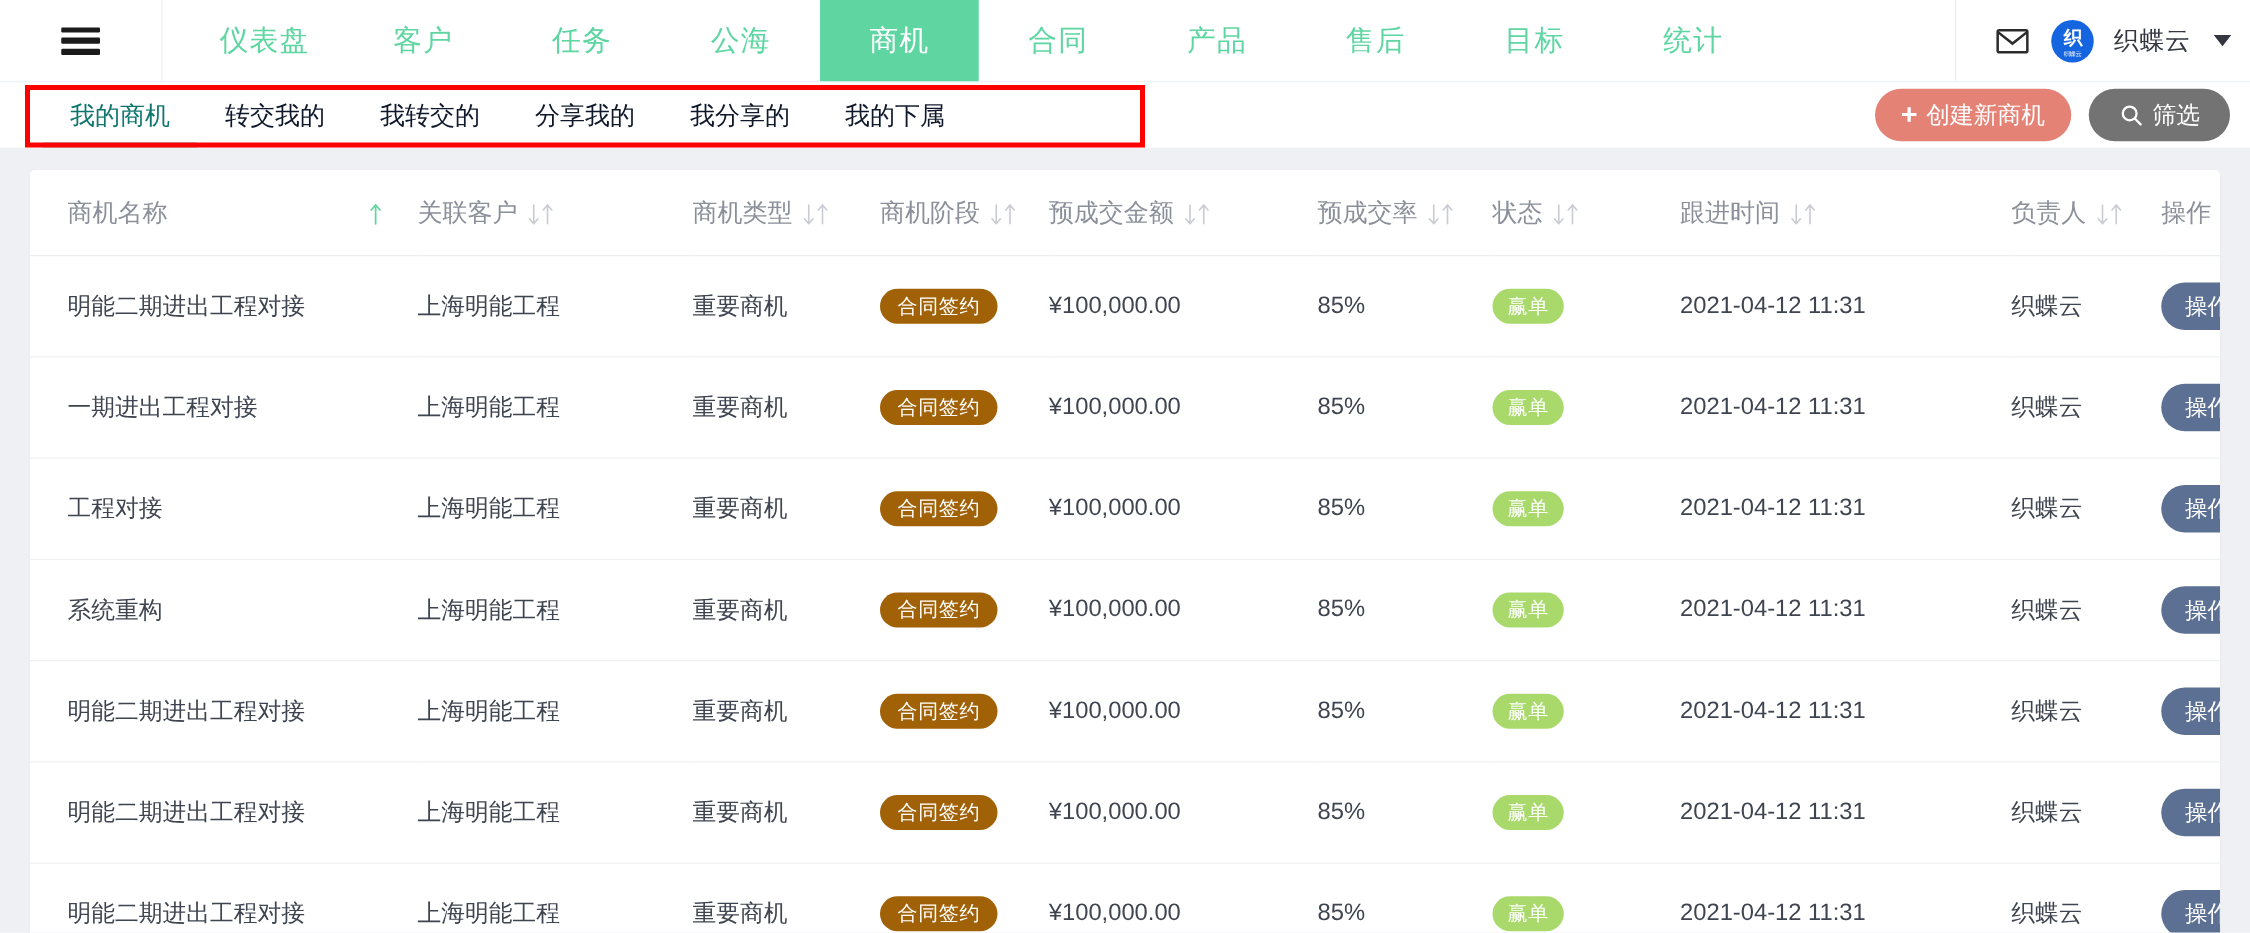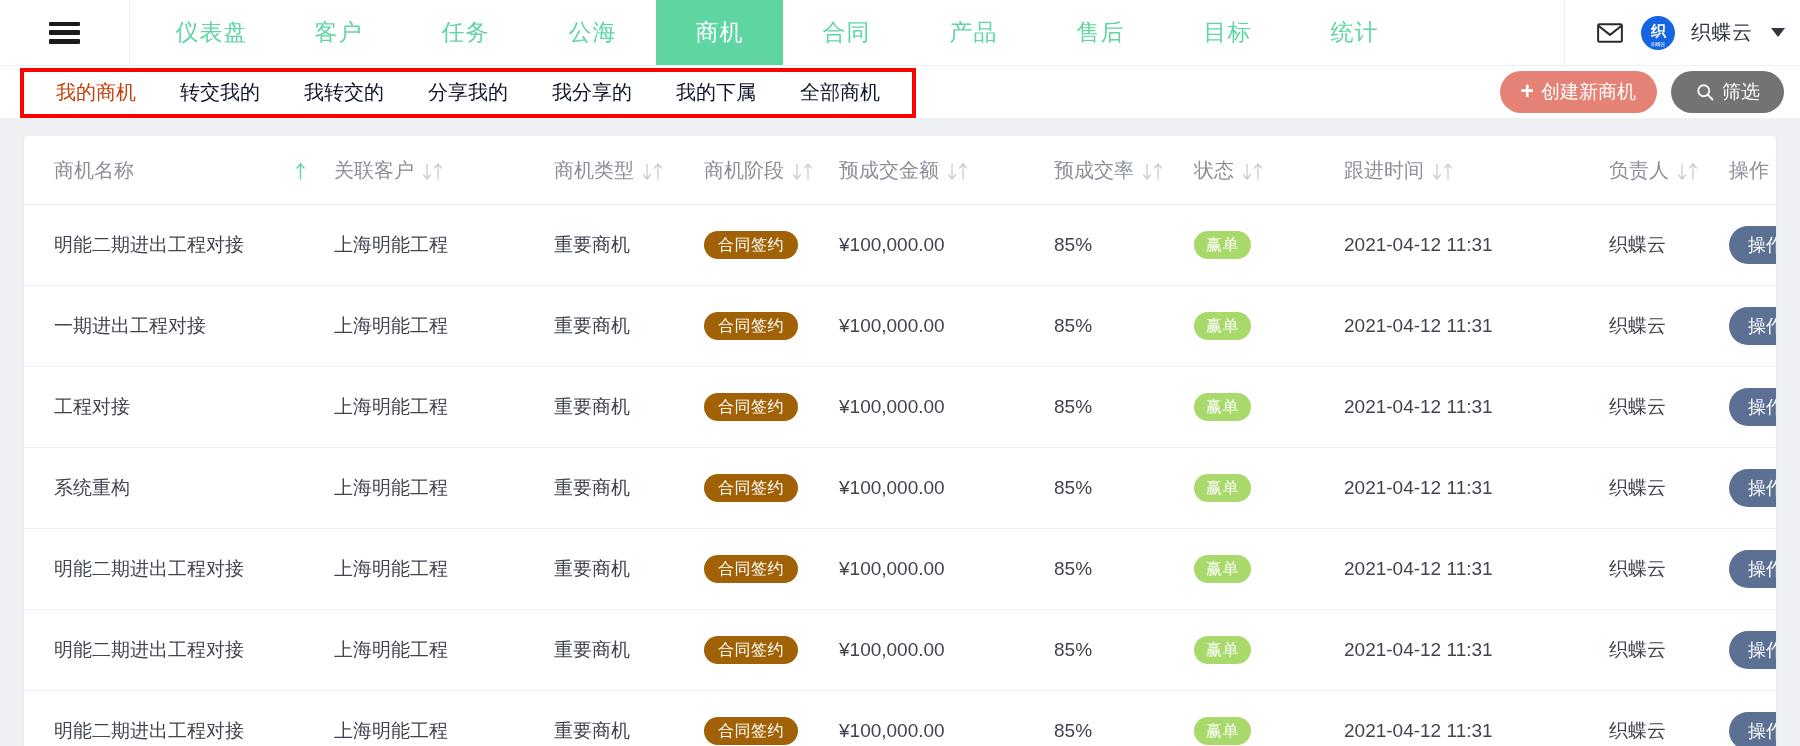--- a/index.html
+++ b/index.html
@@ -125,21 +125,21 @@
     display: flex;
     align-items: center;
     padding: 0 22px;
     font-size: 20px;
     color: #0f172a;
     cursor: pointer;
     position: relative;
     white-space: nowrap;
     user-select: none;
   }
-  .tab.active { color: #c2410c; justify-content: flex-end; }
+  .tab.active { color: #0f766e; justify-content: flex-end; }
   .tab.active::after {
     content: "";
     position: absolute;
     left: 0; right: 0; bottom: 0;
     height: 4px;
     background: #5fd6a2;
   }
   .tabbar-actions {
     position: absolute;
     right: 16px;
@@ -340,23 +340,20 @@
         <span>我转交的</span>
       </div>
       <div class="tab">
         <span>分享我的</span>
       </div>
       <div class="tab">
         <span>我分享的</span>
       </div>
       <div class="tab">
         <span>我的下属</span>
-      </div>
-      <div class="tab">
-        <span>全部商机</span>
       </div>
     </div>
   <div class="tabbar-actions">
     <button class="btn-create">
       <span class="plus-icon">+</span>
       <span>创建新商机</span>
     </button>
     <button class="btn-filter">
       <svg class="search-glyph" viewBox="0 0 24 24" fill="none" stroke="#ffffff" stroke-width="2.2">
         <circle cx="10.5" cy="10.5" r="6.6"></circle>

